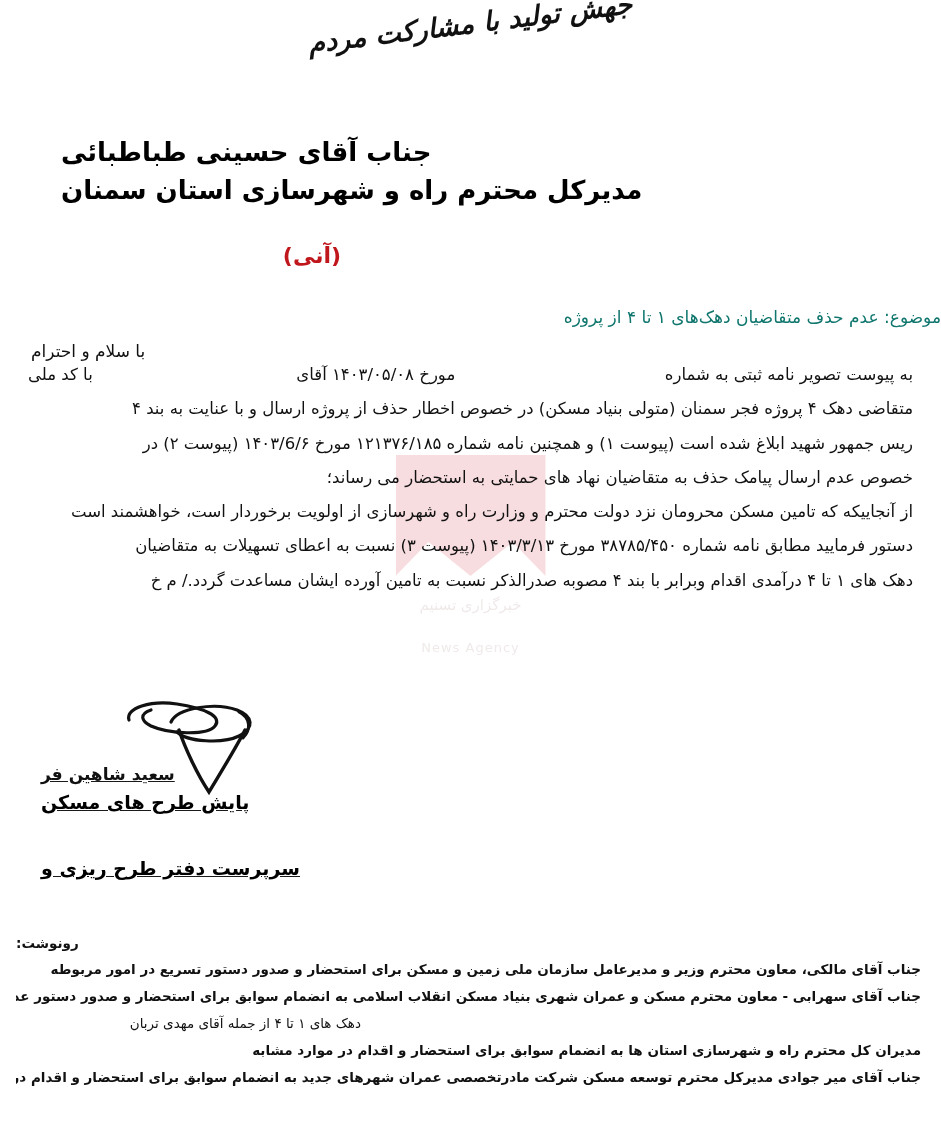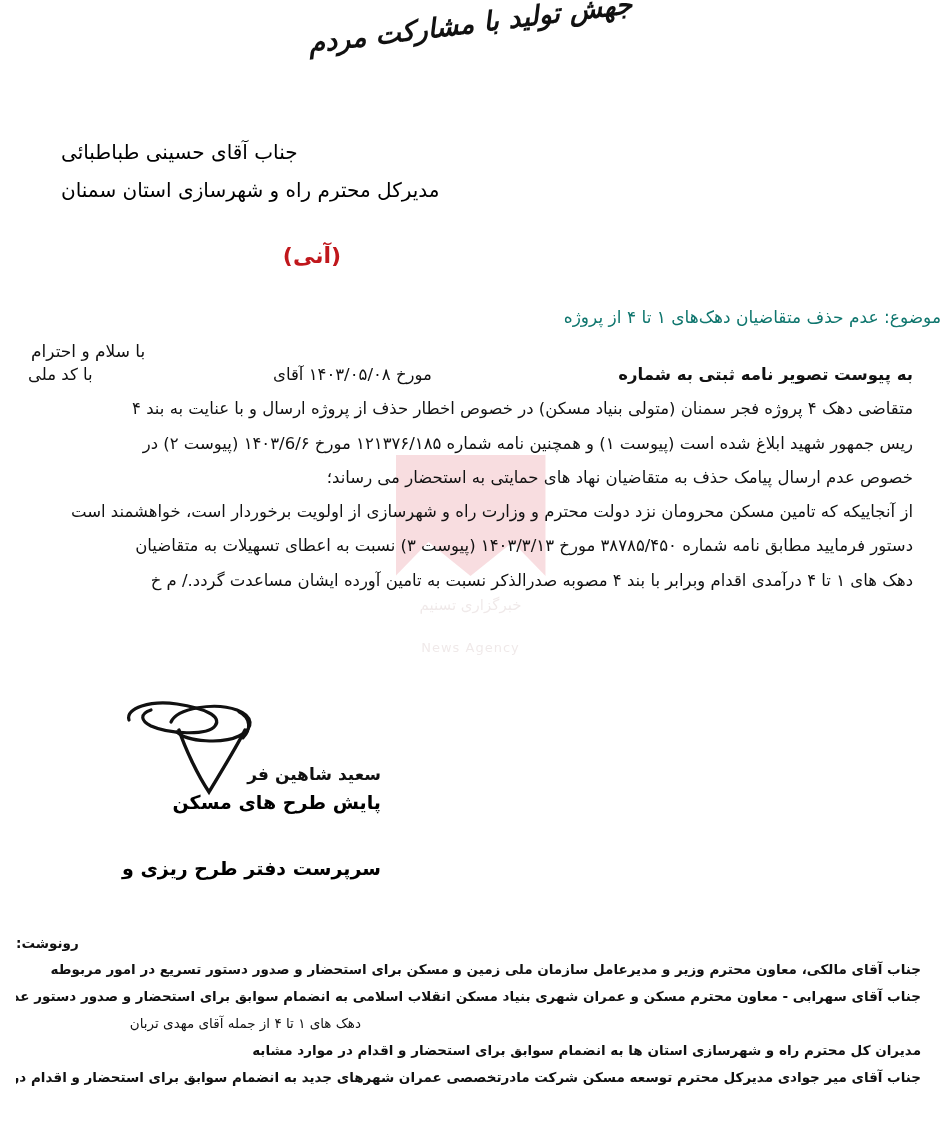--- a/index.html
+++ b/index.html
@@ -84,22 +84,22 @@
   
   .addressee {
     position: absolute;
     top: 133px;
     right: 0;
     width: 880px;
     text-align: left;
     padding-left: 8px;
   }
   .addressee .line {
-    font-size: 20px;
-    font-weight: normal;
+    font-size: 26px;
+    font-weight: bold;
     line-height: 38px;
     color: #000;
   }
 
   
   .urgent {
     position: absolute;
     top: 243px;
     right: 600px;
     font-size: 22px;
@@ -145,33 +145,34 @@
     white-space: nowrap;
     height: 34.3px;
     display: block;
   }
   .body-line.first {
     white-space: normal;
     display: flex;
     justify-content: space-between;
     direction: rtl;
   }
-  .body-line.first .seg-a { margin-left: 6px; font-weight: bold; }
+  .body-line.first .seg-a { margin-left: 6px; }
   .gap-field {
     display: inline-block;
     min-width: 74px;
   }
 
   
   .sig-wrap {
     position: absolute;
     top: 686px;
     right: 560px;
     width: 340px;
-    text-align: right;
+    text-align: left;
+    text-decoration: underline;
   }
   .sig-svg { display: block; margin: 0 auto; }
   .sig-name {
     margin-top: -42px;
     font-size: 17px;
     font-weight: bold;
     color: #111;
     position: relative;
   }
   .sig-title {

